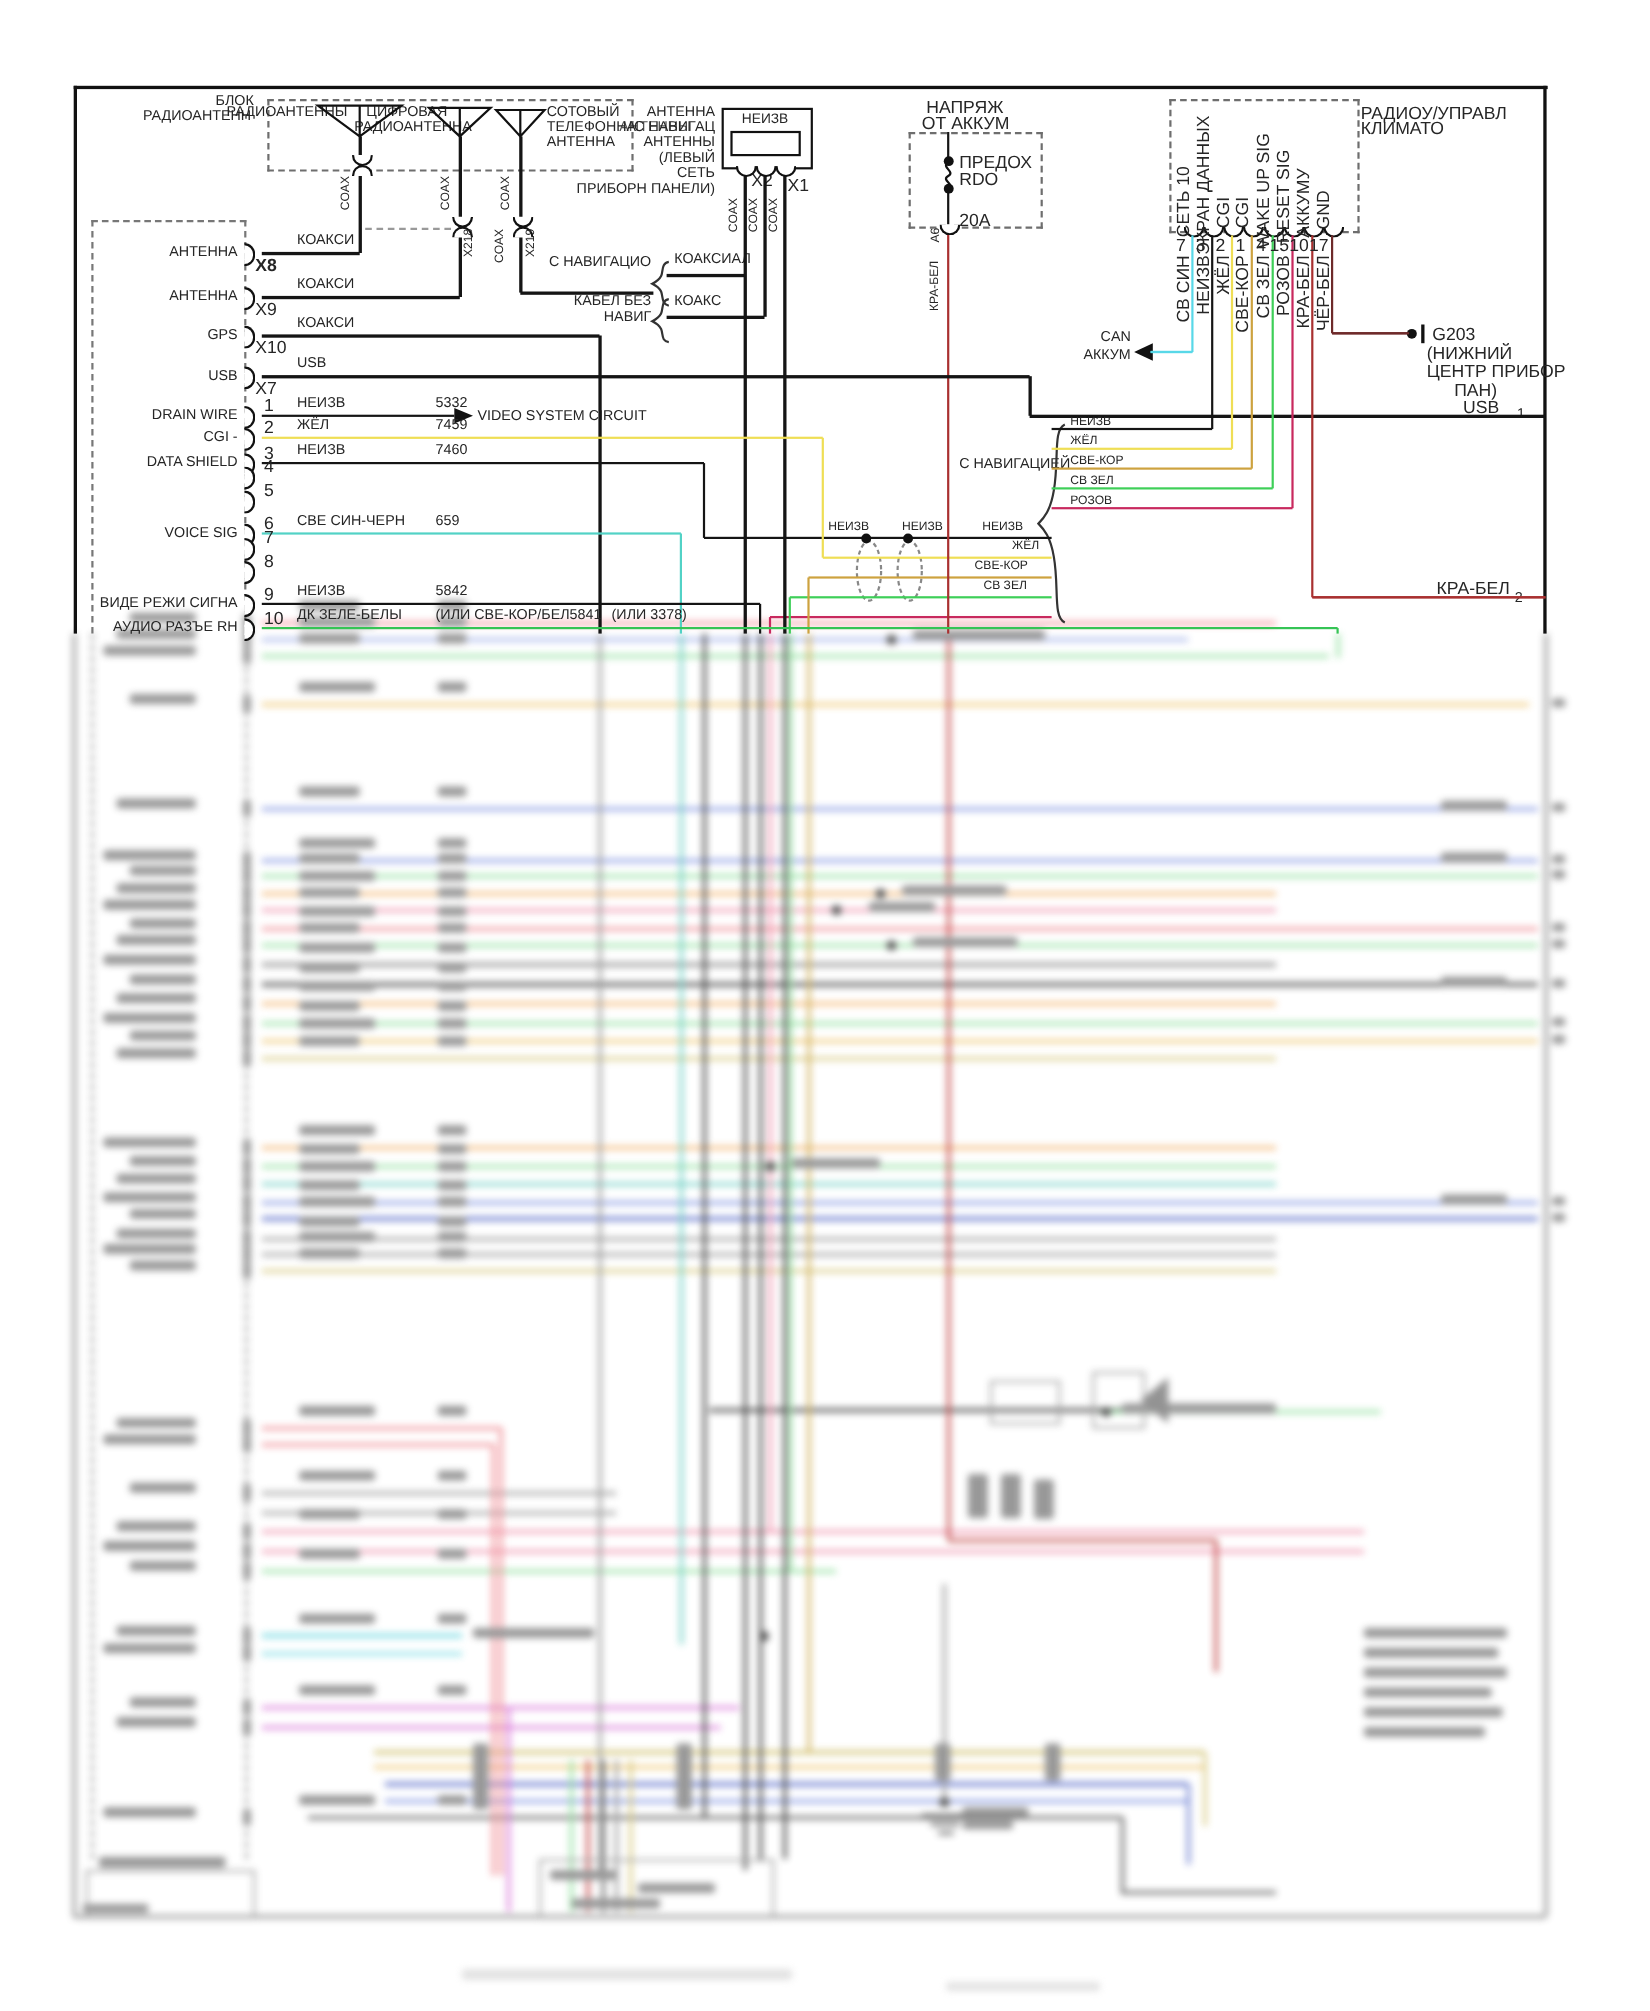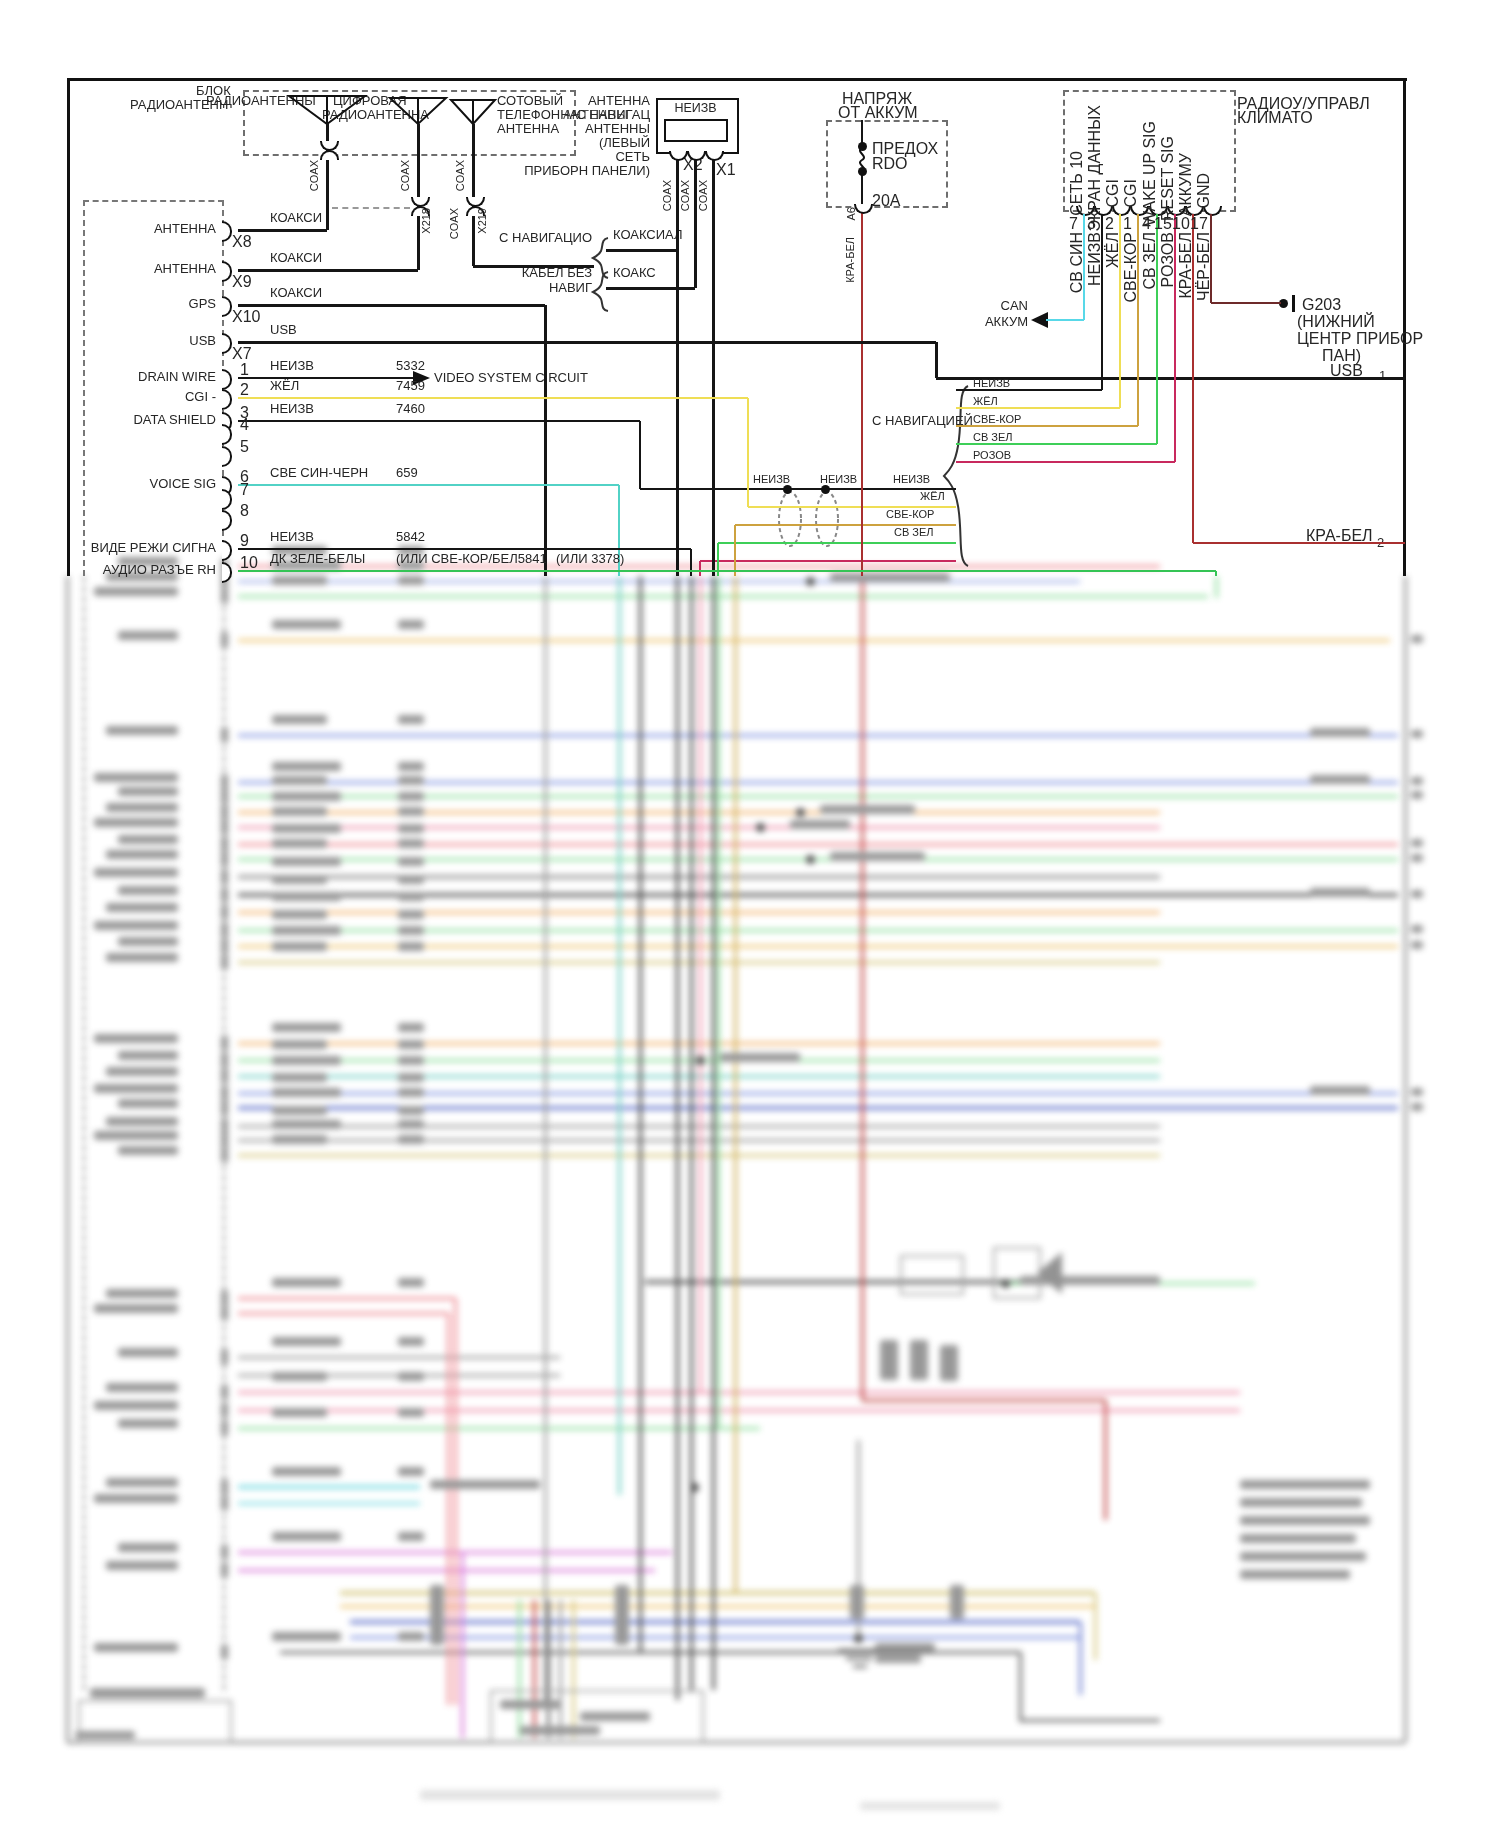--- a/index.html
+++ b/index.html
@@ -432,21 +432,21 @@
     <div class="arcD" style="left: 411px; top: 197px;"></div>
     <div class="arcU" style="left: 411px; top: 206px;"></div>
     <div class="arcD" style="left: 466px; top: 197px;"></div>
     <div class="arcU" style="left: 466px; top: 206px;"></div>
     <div class="arcD" style="left: 669px; top: 151px;"></div>
     <div class="arcD" style="left: 687px; top: 151px;"></div>
     <div class="arcD" style="left: 705px; top: 151px;"></div>
     <div class="arcD" style="left: 854px; top: 204px;"></div>
     <div class="bumpR" style="left: 222px; top: 221px;"></div>
     <div class="t ra" style="left: 86px; top: 222px; width: 130px;">АНТЕННА</div>
-    <div class="t s" style="left: 232px; top: 233px;">X8</div>
+    <div class="t s" style="left: 232px; top: 233px; font-weight: bold;">X8</div>
     <div class="ln" style="left: 238px; top: 228.5px; width: 89px; height: 3px; background: rgb(21, 21, 21);"></div>
     <div class="t" style="left: 270px; top: 211px;">КОАКСИ</div>
     <div class="bumpR" style="left: 222px; top: 261px;"></div>
     <div class="t ra" style="left: 86px; top: 262px; width: 130px;">АНТЕННА</div>
     <div class="t s" style="left: 232px; top: 273px;">X9</div>
     <div class="ln" style="left: 238px; top: 268.5px; width: 180px; height: 3px; background: rgb(21, 21, 21);"></div>
     <div class="t" style="left: 270px; top: 251px;">КОАКСИ</div>
     <div class="bumpR" style="left: 222px; top: 296px;"></div>
     <div class="t ra" style="left: 86px; top: 297px; width: 130px;">GPS</div>
     <div class="t s" style="left: 232px; top: 308px;">X10</div>

